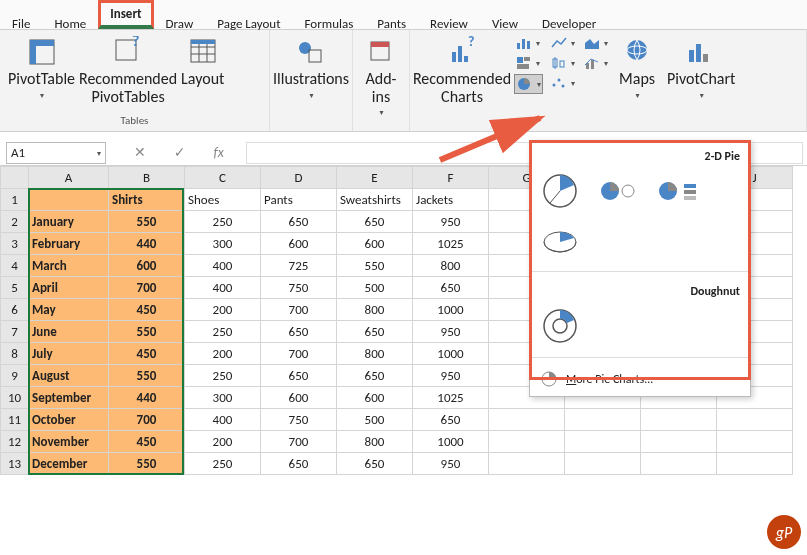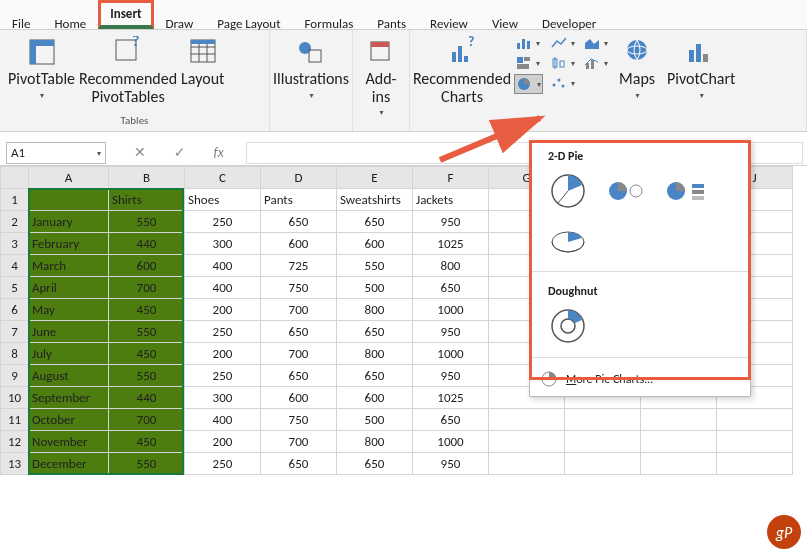--- a/index.html
+++ b/index.html
@@ -29,27 +29,27 @@
   
   
   .grid-wrap { position: relative; }
   table.grid { border-collapse: collapse; table-layout: fixed; }
   .grid th, .grid td { border: 1px solid #d4d4d4; font-size: 13px; height: 22px; overflow: hidden; white-space: nowrap; }
   .grid th { background: #e6e6e6; font-weight: normal; text-align: center; }
   .grid .rowhdr { background: #e6e6e6; text-align: center; width: 28px; }
   .grid td { padding: 0 3px; }
   .grid td.text { text-align: left; }
   .grid td.num { text-align: center; }
-  .grid .sel { background: #4d7c0f; }
+  .grid .sel { background: #fdba74; font-weight: bold; }
   .selection-border { position: absolute; border: 2px solid #1a7a3e; pointer-events: none; }
   
   
   .pie-menu { position: absolute; left: 529px; top: 140px; width: 222px; background: #fff; border: 1px solid #bbb; box-shadow: 2px 2px 6px rgba(0,0,0,0.2); }
   .pie-menu .red-box { position: absolute; left: -1px; top: -1px; width: 222px; height: 240px; border: 3px solid #e85c41; pointer-events: none; }
-  .pie-section { padding: 8px 18px 4px; }
+  .pie-section { padding: 8px 10px 4px; text-align: right; }
   .pie-hdr { font-weight: 600; font-size: 12px; margin-bottom: 8px; }
   .pie-row { display: flex; gap: 18px; align-items: center; }
   .pie-divider { border-top: 1px solid #ddd; margin: 4px 0; }
   .more { display: flex; align-items: center; gap: 8px; padding: 8px 10px; font-size: 12px; }
   .more u { text-decoration: underline; }
   
   
   .arrow { position: absolute; left: 435px; top: 110px; pointer-events: none; }
   
   

